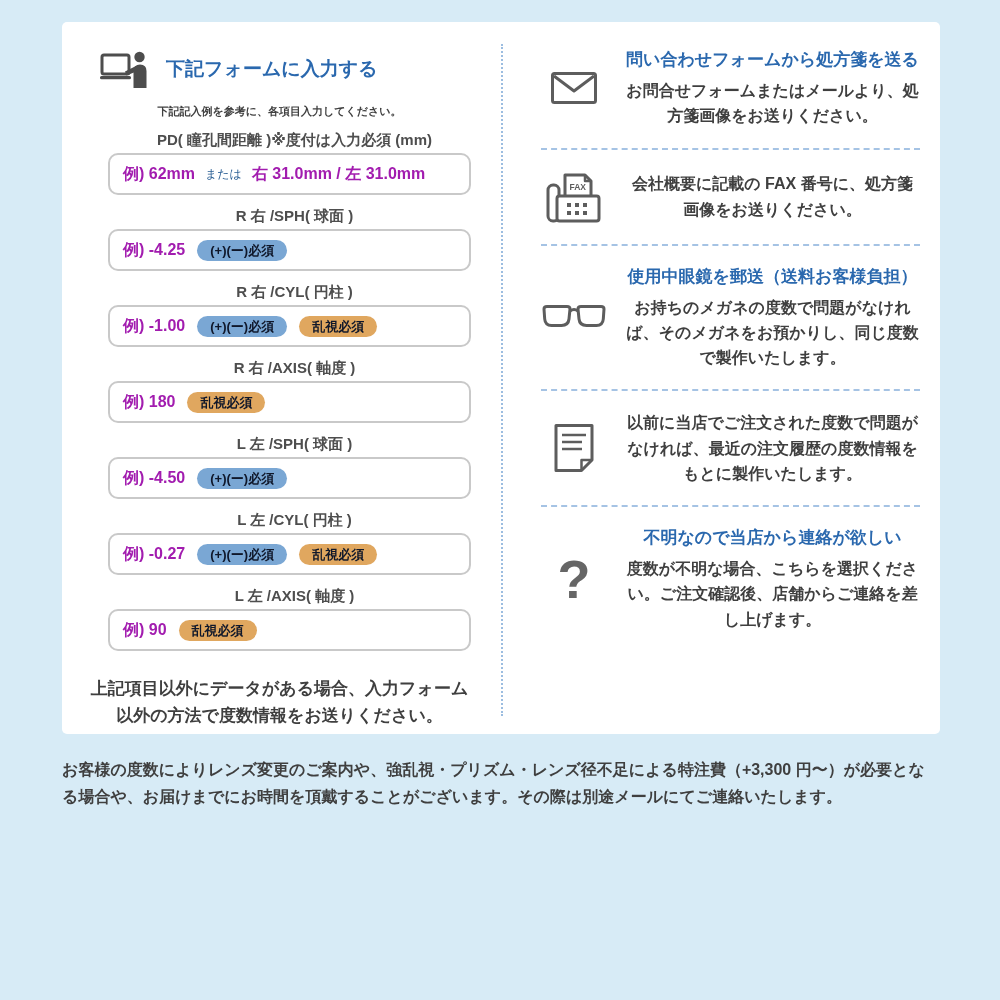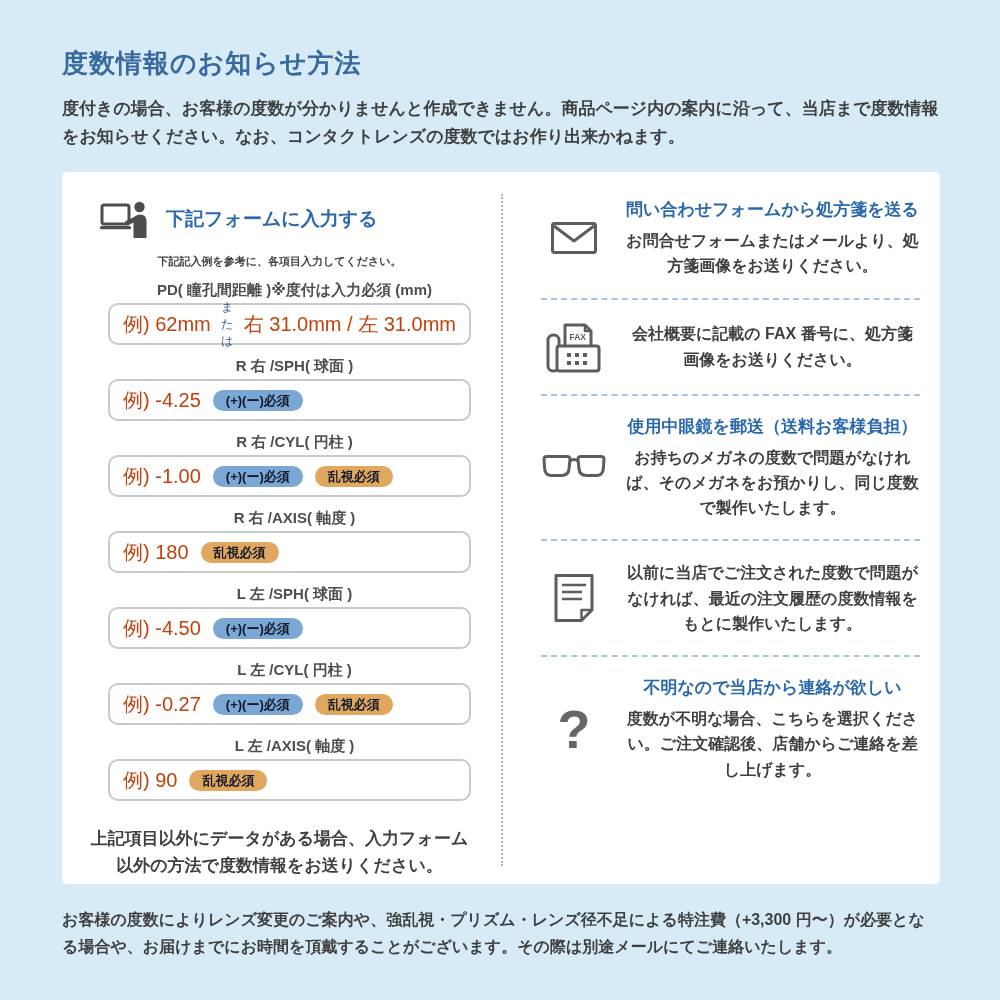--- a/index.html
+++ b/index.html
@@ -15,21 +15,21 @@
 
   
   .col-left{width:50%;box-sizing:border-box;padding:28px 30px 24px 24px;}
   .section-head{display:flex;align-items:center;gap:16px;padding-left:14px;}
   .form-title{margin:0;font-size:19px;font-weight:bold;color:#2a68ae;}
   .instruction{margin:16px 0 8px 2px;font-size:11px;color:#3f3f3f;font-weight:bold;}
   .fields{padding-left:22px;}
   .field-label{font-size:15px;font-weight:bold;color:#4e4e4e;margin:13px 0 6px 10px;line-height:1;}
   .field-box{height:38px;border:2px solid #c9c9c9;border-radius:10px;background:#fff;
              display:flex;align-items:center;gap:12px;padding:0 13px;}
-  .example{color:#c2410c;font-weight:normal;font-size:20px;white-space:nowrap;}
+  .example{color:#a21caf;font-weight:bold;font-size:16px;white-space:nowrap;}
   .example-or{color:#2b5f94;font-weight:normal;font-size:12px;margin:12px -2px;}
   .pill{border-radius:14px;padding:4px 13px;color:#0f172a;font-size:13px;font-weight:bold;white-space:nowrap;line-height:1;}
   .pill-blue{background:#7aa7d4;}
   .pill-orange{background:#e0a75f;}
   .form-note{margin:24px 0 0 2px;font-size:17px;line-height:1.6;color:#3f3f3f;font-weight:bold;}
 
   
   .col-right{width:50%;box-sizing:border-box;padding:26px 20px 16px 40px;}
   .method{display:flex;align-items:center;gap:18px;}
   .m-icon{width:66px;min-width:66px;display:flex;justify-content:center;align-items:center;}
@@ -41,24 +41,20 @@
 
   .footer-note{padding:22px 62px 0 62px;}
   .footer-note p{margin:0;font-size:16px;line-height:1.7;color:#3f3f3f;font-weight:bold;}
   svg{display:block;}
 </style>
 </head>
 <body>
 
 <div class="page">
 
-  <div class="header">
-    <h1 class="page-title">度数情報のお知らせ方法</h1>
-    <p class="intro">度付きの場合、お客様の度数が分かりませんと作成できません。商品ページ内の案内に沿って、当店まで度数情報をお知らせください。なお、コンタクトレンズの度数ではお作り出来かねます。</p>
-  </div>
 
   <div class="card">
     <div class="divider-v"></div>
 
     <div class="col-left">
       <div class="section-head">
         <span>
           <svg width="50" height="38" viewBox="0 0 50 38">
             <rect x="2" y="5" width="27" height="19" rx="2" fill="none" stroke="#4d4d4d" stroke-width="3"></rect>
             <rect x="0" y="26" width="31" height="3.2" rx="1.5" fill="#4d4d4d"></rect>

